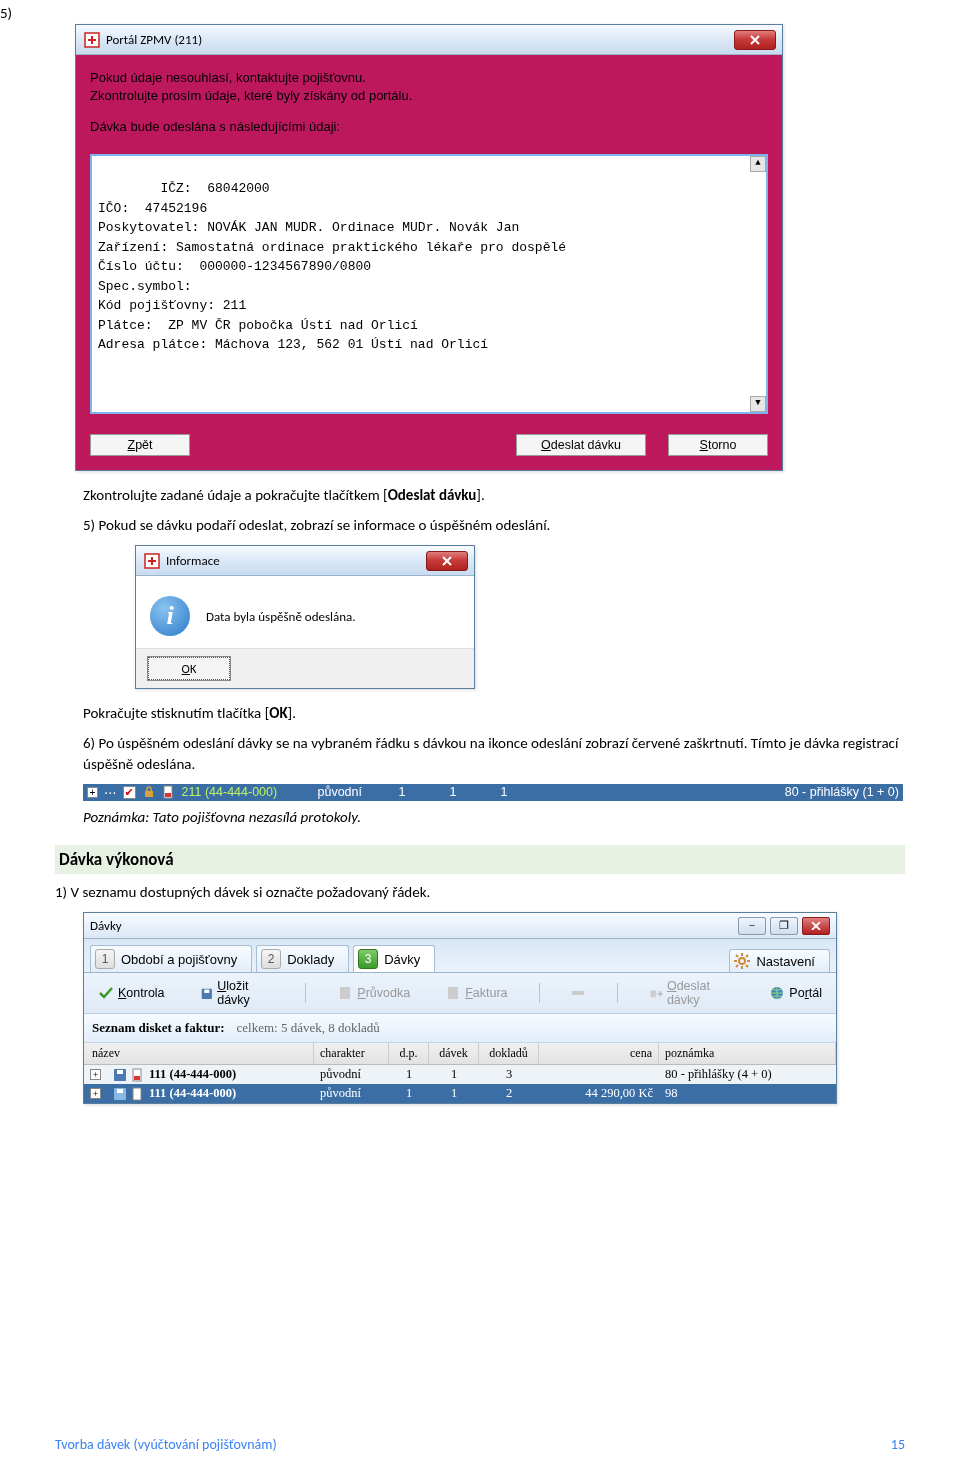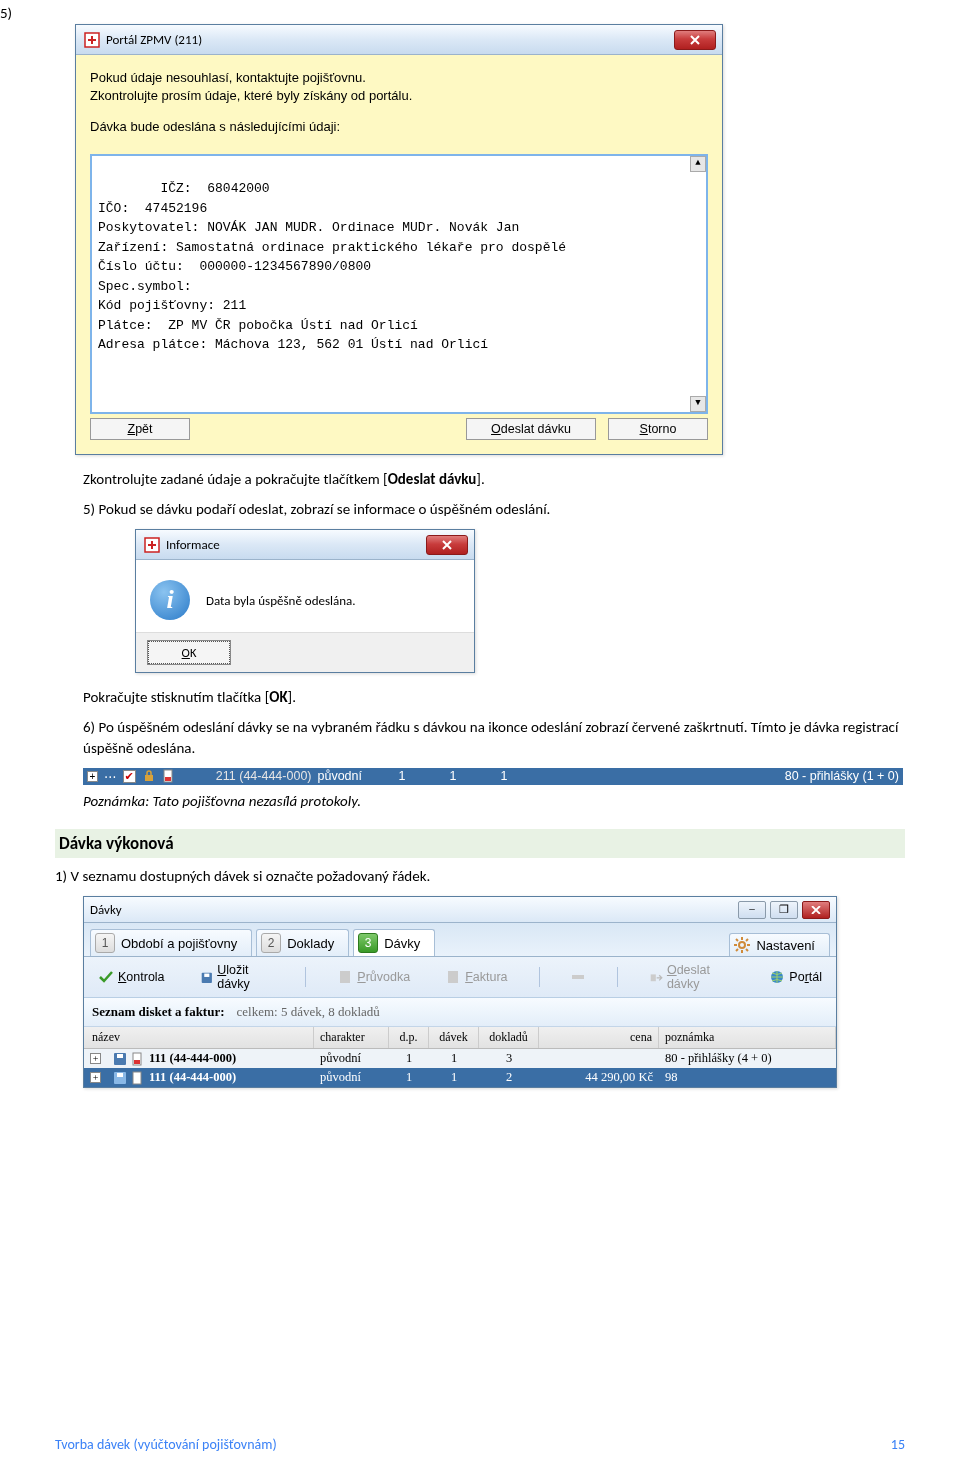--- a/index.html
+++ b/index.html
@@ -11,22 +11,22 @@
     color: #000;
     background: #fff;
     width: 960px;
   }
   .page { padding: 24px 55px 20px 55px; min-height: 1473px; position: relative; }
   .step-label { font-size: 15px; position: absolute; top: 4px; left: 0px; }
 
   
   .win {
     border: 1px solid #5a7ea0;
-    background: #fef9c3;
-    width: 648px;
+    background: #be185d;
+    width: 708px;
     margin: 0 auto 12px 0;
     box-shadow: 1px 1px 3px rgba(0,0,0,0.15);
   }
   .titlebar {
     background: linear-gradient(to bottom, #f7fbff 0%, #dbe8f6 50%, #c8dbef 100%);
     border-bottom: 1px solid #9bb3cb;
     padding: 4px 6px 4px 8px;
     display: flex;
     align-items: center;
     height: 30px;
@@ -61,21 +61,21 @@
     white-space: pre;
     overflow: hidden;
   }
   .scroll-up, .scroll-dn {
     position: absolute; right: 0; width: 16px; height: 16px;
     background: #e7e7e7; border: 1px solid #aaa;
     display:flex; align-items:center; justify-content:center; font-size:9px;
   }
   .scroll-up { top: 0; }
   .scroll-dn { bottom: 0; }
-  .btn-row { display:flex; gap: 12px; margin-top: 4px; align-items: flex-end; }
+  .btn-row { display:flex; gap: 22px; margin-top: 20px; align-items: flex-end; }
   .btn {
     background: #f5f5f5; border: 1px solid #999;
     padding: 3px 0; font-size: 12.5px; font-family: Tahoma, Arial;
     text-align:center; cursor:pointer;
   }
   .btn.small { width: 100px; }
   .btn.mid { width: 130px; }
   .spacer { flex: 1; }
 
   .body-text { margin: 14px 0 10px 28px; font-size: 15px; line-height: 1.35; }
@@ -310,21 +310,21 @@
     <span style="color:#fff;">⋯</span>
     <span class="chk">✔</span>
     <span class="ico"><svg viewBox="0 0 14 14">
           <rect x="3" y="6" width="8" height="6" fill="#d9a23a"></rect>
           <path d="M5 6 V4 a2 2 0 0 1 4 0 V6" fill="none" stroke="#d9a23a" stroke-width="1.5"></path>
         </svg></span>
     <span class="ico"><svg viewBox="0 0 14 14">
           <rect x="2" y="1" width="8" height="12" fill="#fff" stroke="#888"></rect>
           <rect x="3" y="8" width="6" height="4" fill="#d33"></rect>
         </svg></span>
-    <span class="col" style="width:130px; color:#e5e5e5;text-align:right;">211 (44-444-000)</span>
+    <span class="col" style="width:130px; color:#bef264;">211 (44-444-000)</span>
     <span class="col" style="width:75px;">původní</span>
     <span class="col" style="width:45px;">1</span>
     <span class="col" style="width:45px;">1</span>
     <span class="col" style="width:60px;">1</span>
     <span class="col" style="flex:1; text-align:right;">80 - přihlášky (1 + 0)</span>
   </div>
 
   <div class="body-text italic tight">Poznámka: Tato pojišťovna nezasílá protokoly.</div>
 
   <div class="section-heading">Dávka výkonová</div>

